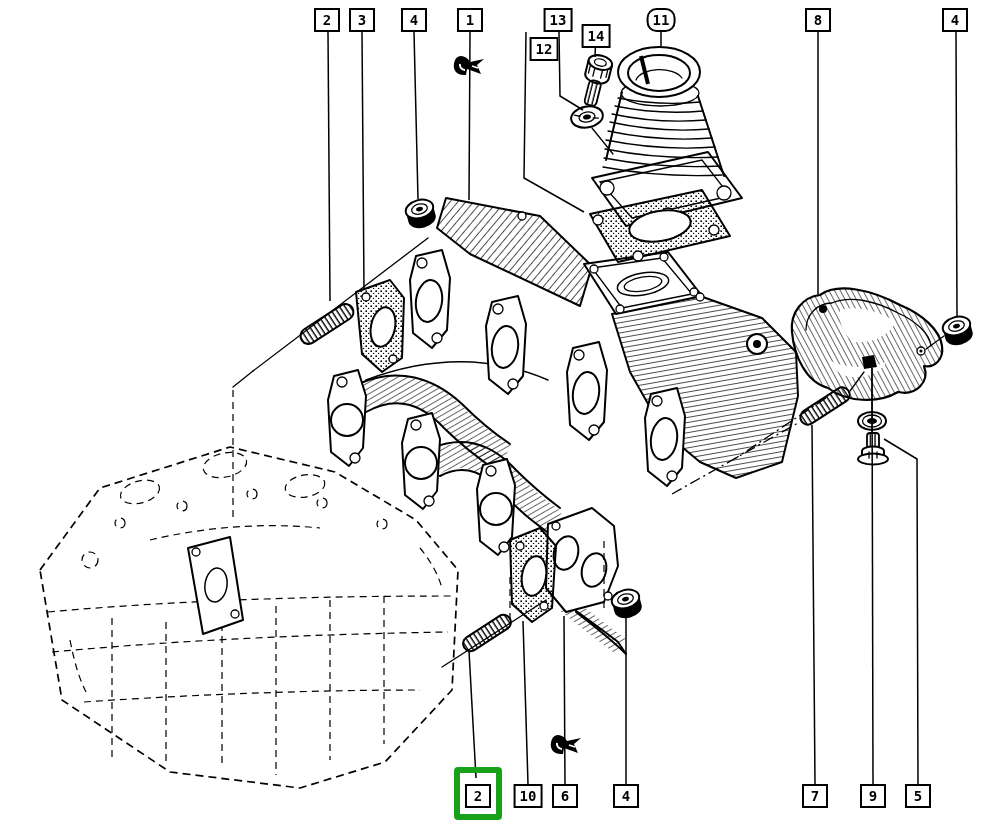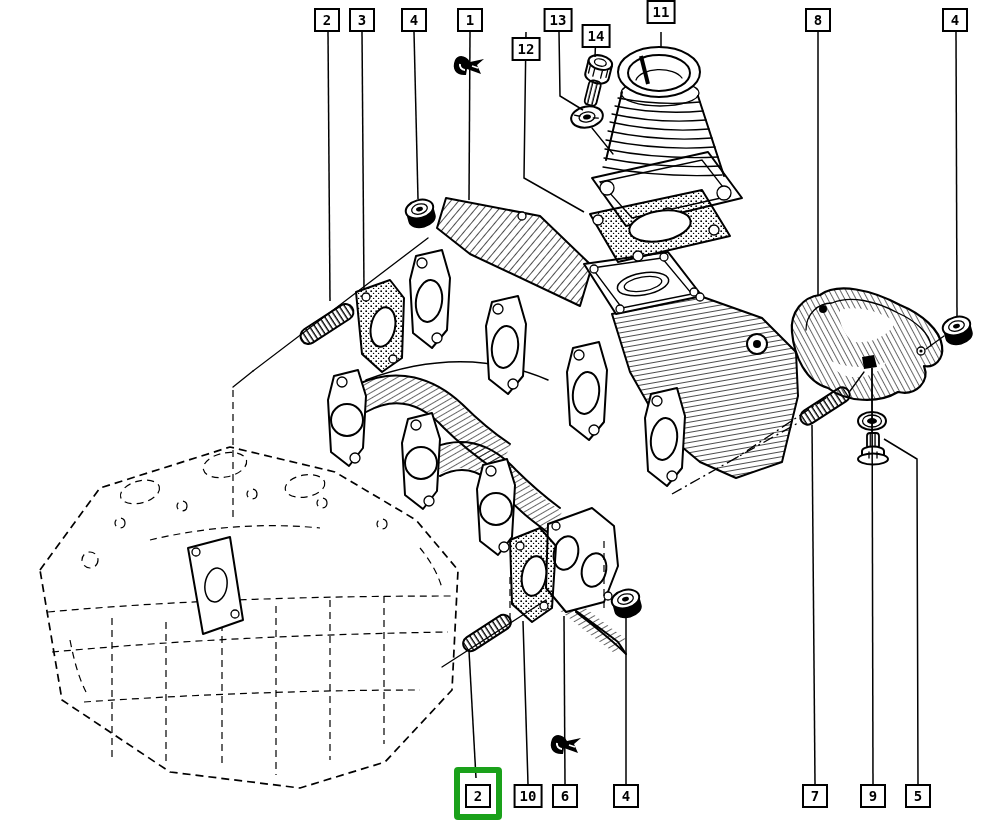--- a/index.html
+++ b/index.html
@@ -301,24 +301,24 @@
         <polyline points="873,784 872,368" class="leader"></polyline>
         <polyline points="918,784 917,459 884,439" class="leader"></polyline>
       </g>
 </svg>
 
 <div id="callout-layer">
       <div class="callout" style="left: 327px; top: 8px;">2</div>
       <div class="callout" style="left: 362px; top: 8px;">3</div>
       <div class="callout" style="left: 414px; top: 8px;">4</div>
       <div class="callout" style="left: 470px; top: 8px;">1</div>
-      <div class="callout" style="left: 526px; top: 8px; margin-top: 29px;">12</div>
+      <div class="callout" style="left: 544px; top: 8px; margin-top: 29px;">12</div>
       <div class="callout" style="left: 558px; top: 8px;">13</div>
       <div class="callout" style="left: 596px; top: 8px; margin-top: 16px;">14</div>
-      <div class="callout" style="left: 661px; top: 0;">11</div>
+      <div class="callout" style="left: 661px; top: 8px; border-radius: 10px;">11</div>
       <div class="callout" style="left: 818px; top: 8px;">8</div>
       <div class="callout" style="left: 955px; top: 8px;">4</div>
       <div class="hl-ring" style="left: 454px; top: 767px; border: 6px solid rgb(26, 161, 26);"></div>
       <div class="callout" style="left: 478px; top: 784px;">2</div>
       <div class="callout" style="left: 528px; top: 784px;">10</div>
       <div class="callout" style="left: 565px; top: 784px;">6</div>
       <div class="callout" style="left: 626px; top: 784px;">4</div>
       <div class="callout" style="left: 815px; top: 784px;">7</div>
       <div class="callout" style="left: 873px; top: 784px;">9</div>
       <div class="callout" style="left: 918px; top: 784px;">5</div>

